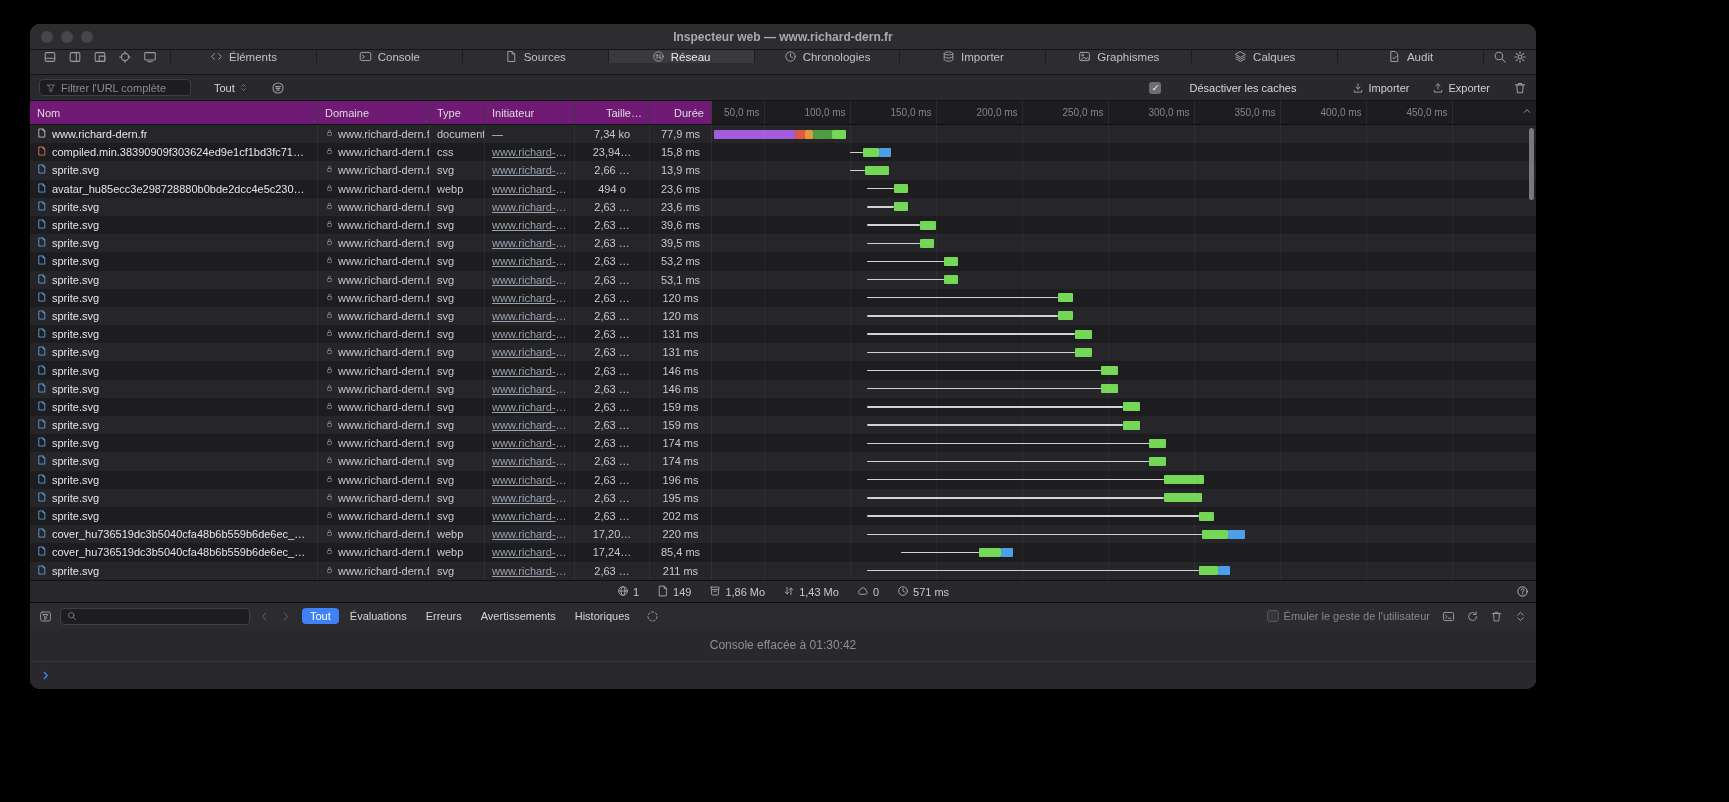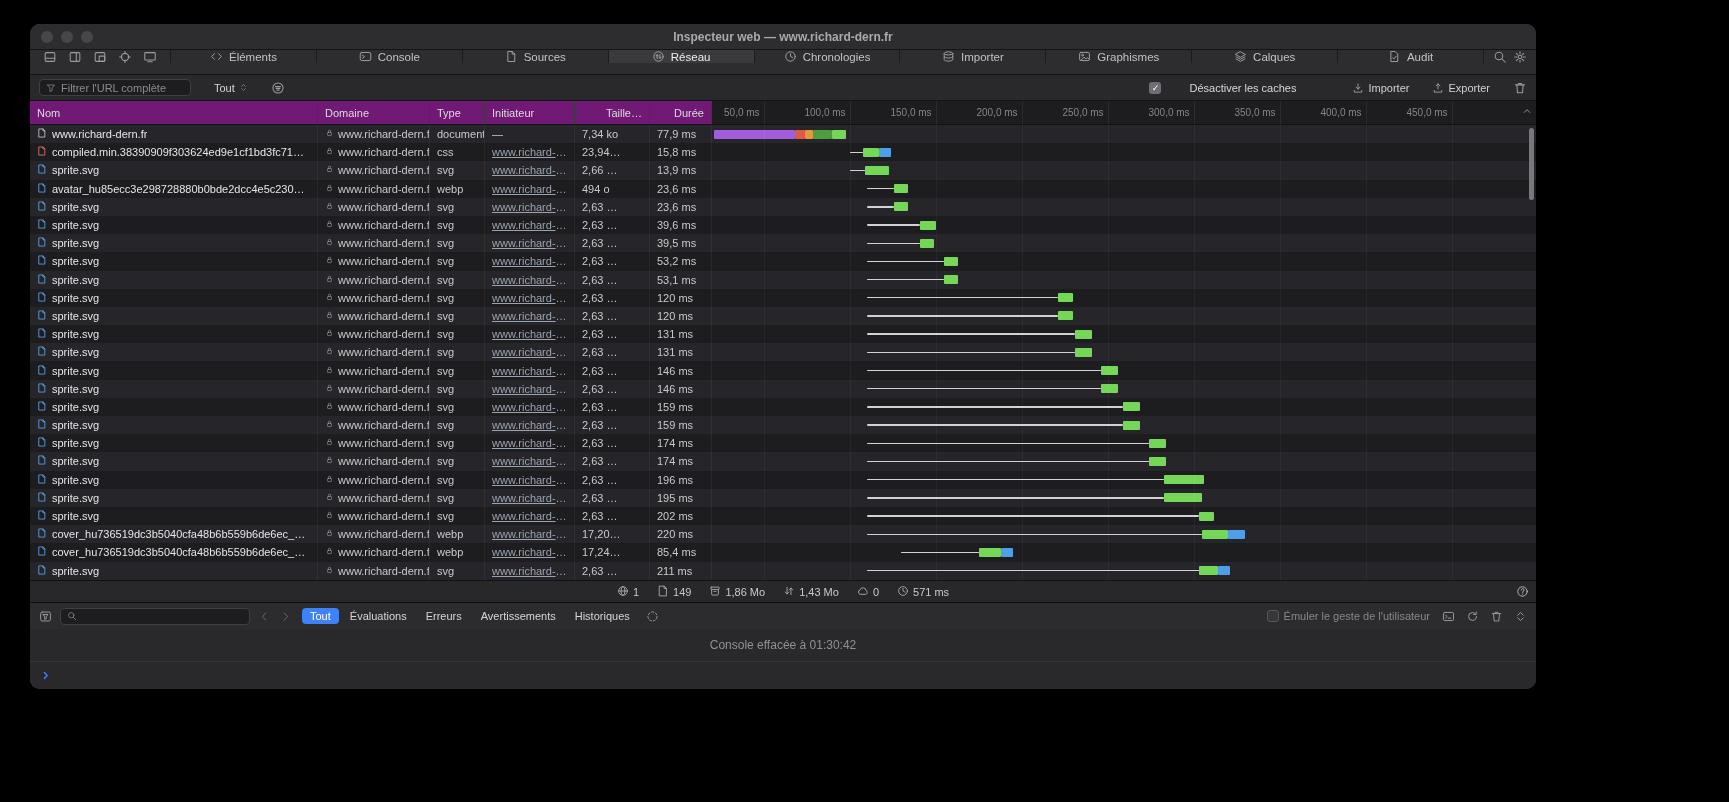--- a/index.html
+++ b/index.html
@@ -46,21 +46,21 @@
   .th-wf{flex:1;position:relative;background:#1d1d1f}
   .tick-label{position:absolute;top:0;height:100%;display:flex;align-items:center;color:#85858a;font-size:10px;transform:translateX(-100%);padding-right:4px;white-space:nowrap}
   .tick-line{position:absolute;top:0;bottom:0;width:1px;background:rgba(255,255,255,.07)}
   .hdr-chev{position:absolute;right:4px;top:5px;color:#b8b8ba}
   .hdr-chev .ic{width:10px;height:10px}
   
   .tbody{position:relative;height:455px;background:#1d1d20;overflow:hidden}
   .rows .row:nth-child(odd){background:#26262a}
   .row{display:flex;height:18.2px;font-size:11px;color:#c9c9cb}
   .cell{display:flex;align-items:center;padding:0 7px;border-right:1px solid rgba(255,255,255,.05);overflow:hidden;white-space:nowrap}
-  .cell.c-size,.cell.c-dur{justify-content:flex-start}
+  .cell.c-size,.cell.c-dur{justify-content:center}
   .name{color:#e5e5e7;gap:5px}
   .name .nm{overflow:hidden;text-overflow:ellipsis}
   .ficon .ic{width:10px;height:12px;stroke-width:1.3}
   .lk{margin-right:4px;color:#9a9a9e}
   .lk .ic{width:9px;height:10px}
   .ilink{color:#9aa2ad;text-decoration:underline;overflow:hidden;text-overflow:ellipsis}
   .wf-cell{flex:1;position:relative;border-right:0;padding:0}
   .wf-line{position:absolute;top:8.4px;height:1.4px;background:#d2d2d4;border-radius:1px}
   .seg{position:absolute;top:4.6px;height:9px;border-radius:1px}
   .grid-overlay{position:absolute;top:0;bottom:0;left:682px;right:5px;pointer-events:none}

